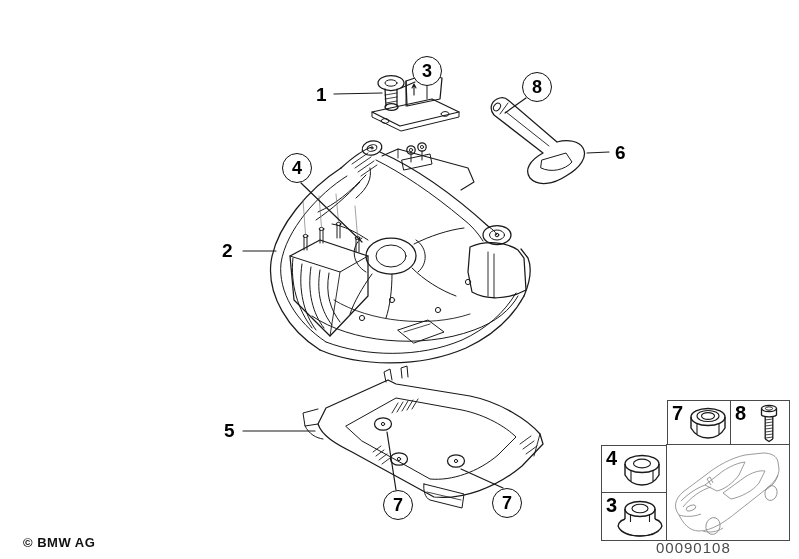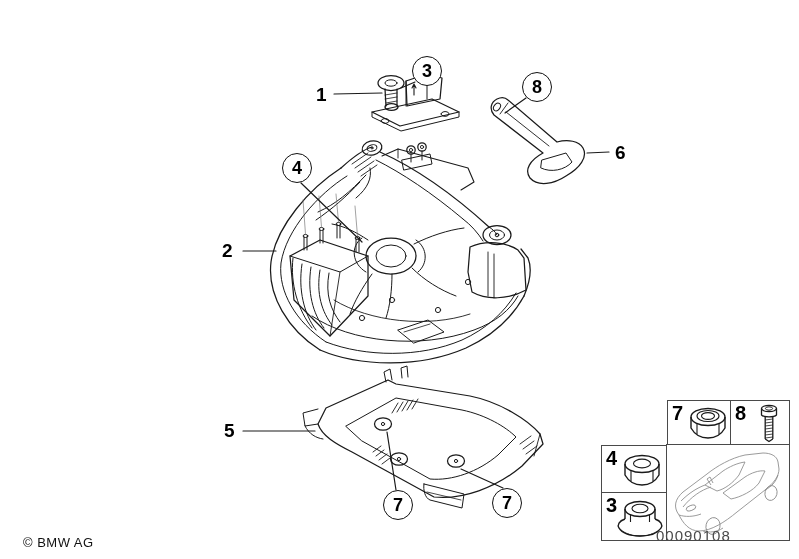--- a/index.html
+++ b/index.html
@@ -19,25 +19,25 @@
     font-weight:bold;font-size:18px;color:#000;background:#fff;box-sizing:border-box;
   }
   .legend-cell{
     position:absolute;border:1px solid #4a4a4a;box-sizing:border-box;background:#fff;
   }
   .legend-label{
     position:absolute;left:4px;top:1px;font-weight:bold;font-size:20px;color:#000;
   }
   .legend-icon{position:absolute;}
   .footer-copyright{
-    position:absolute;left:23px;top:535px;font-size:13px;color:#111;font-weight:400;
+    position:absolute;left:23px;top:535px;font-size:13px;color:#111;font-weight:700;
     letter-spacing:0.5px;
   }
   .diagram-number{
-    position:absolute;left:656px;top:527px;font-size:15px;color:#4a4a4a;letter-spacing:1px;
+    position:absolute;left:656px;top:539px;font-size:15px;color:#4a4a4a;letter-spacing:1px;
   }
 </style>
 </head>
 <body>
 
 <div class="stage">
 
   <svg class="art" width="799" height="559" viewBox="0 0 799 559">
     <g fill="none" stroke="#1a1a1a" stroke-width="1.25" stroke-linecap="round" stroke-linejoin="round">
 

